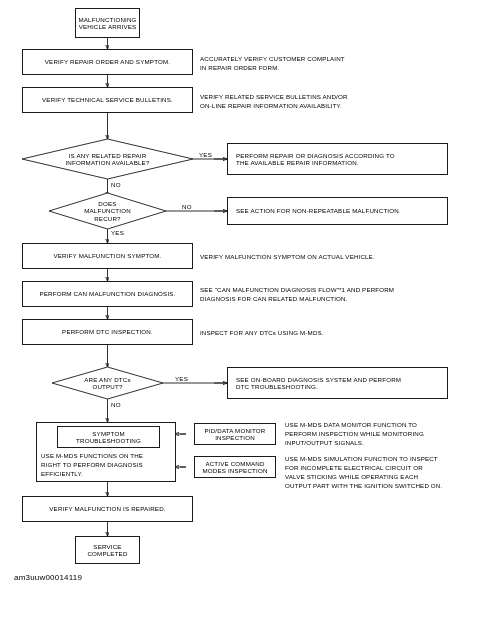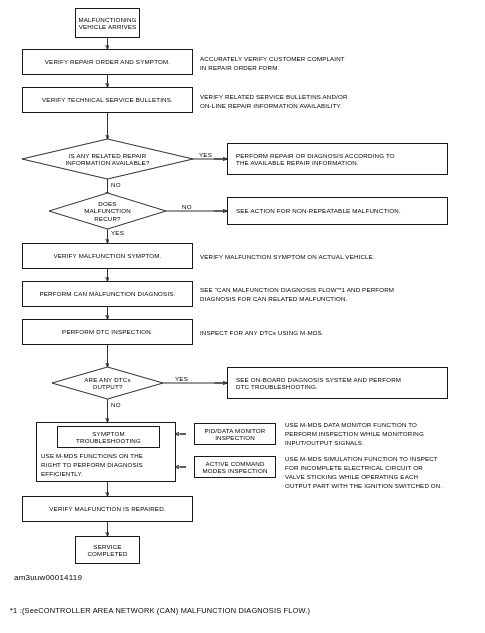--- a/index.html
+++ b/index.html
@@ -271,15 +271,14 @@
   </div>
 
   <div class="node" style="left:75px;top:536px;width:65px;height:28px;">
     <span class="lines">
       <span class="l">SERVICE</span>
       <span class="l">COMPLETED</span>
     </span>
   </div>
 
   <div class="footer-id" style="left:14px;top:573px;">am3uuw00014119</div>
-  <div class="footer-note" style="left:10px;top:606px;">*1 :(SeeCONTROLLER  AREA NETWORK  (CAN) MALFUNCTION  DIAGNOSIS  FLOW.)</div>
 
 </div>
 
 </body></html>

